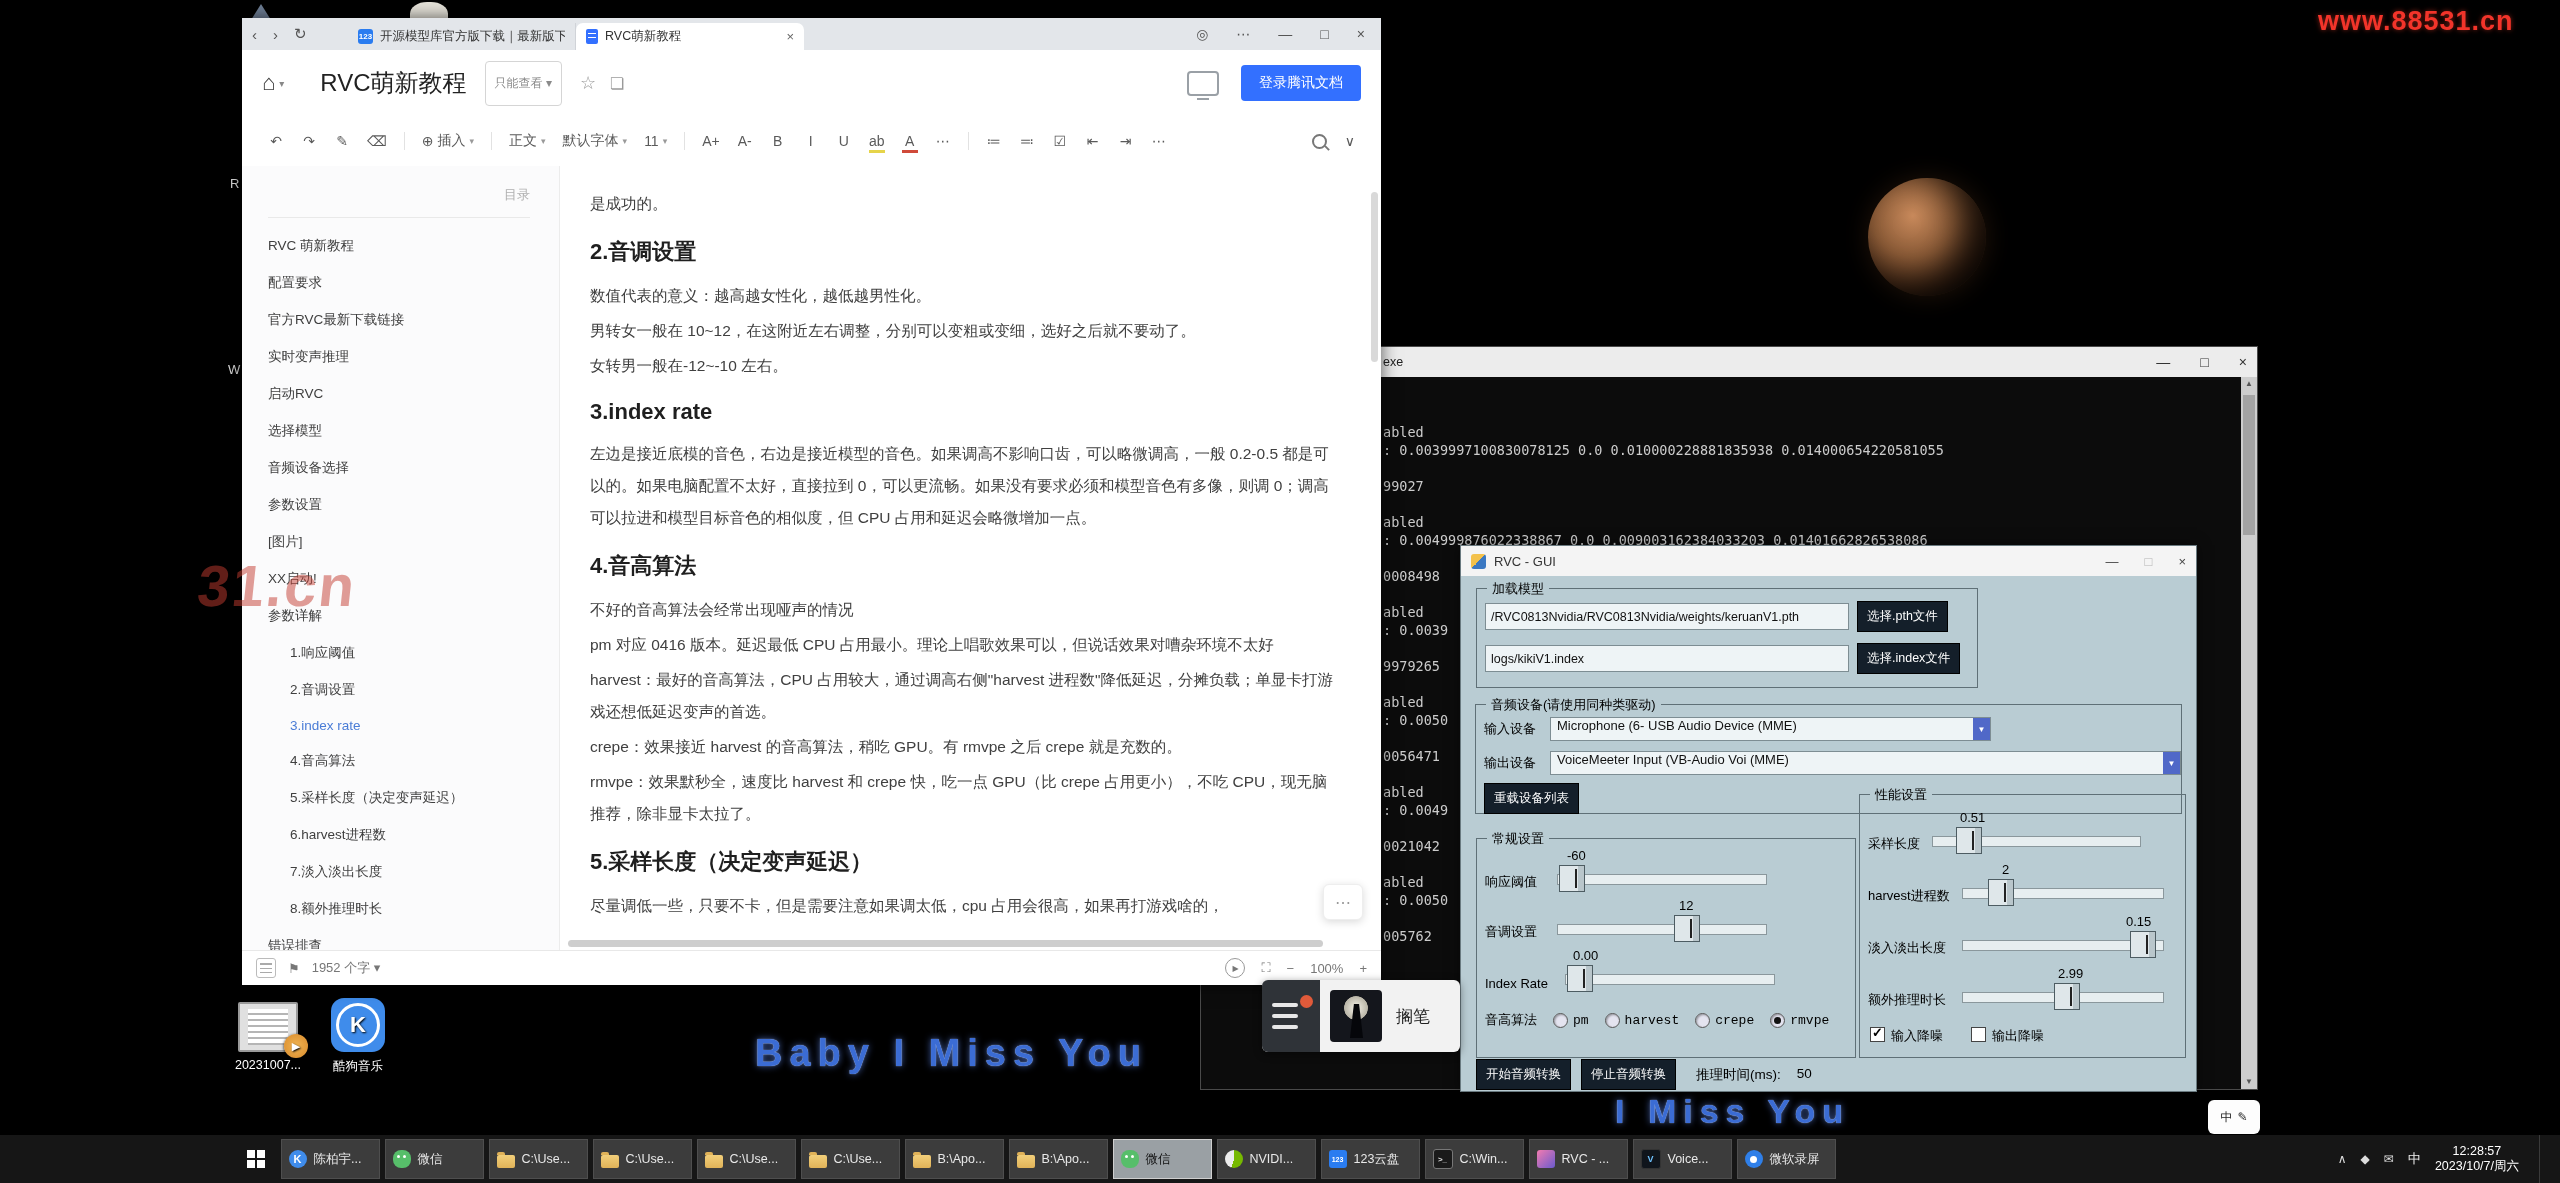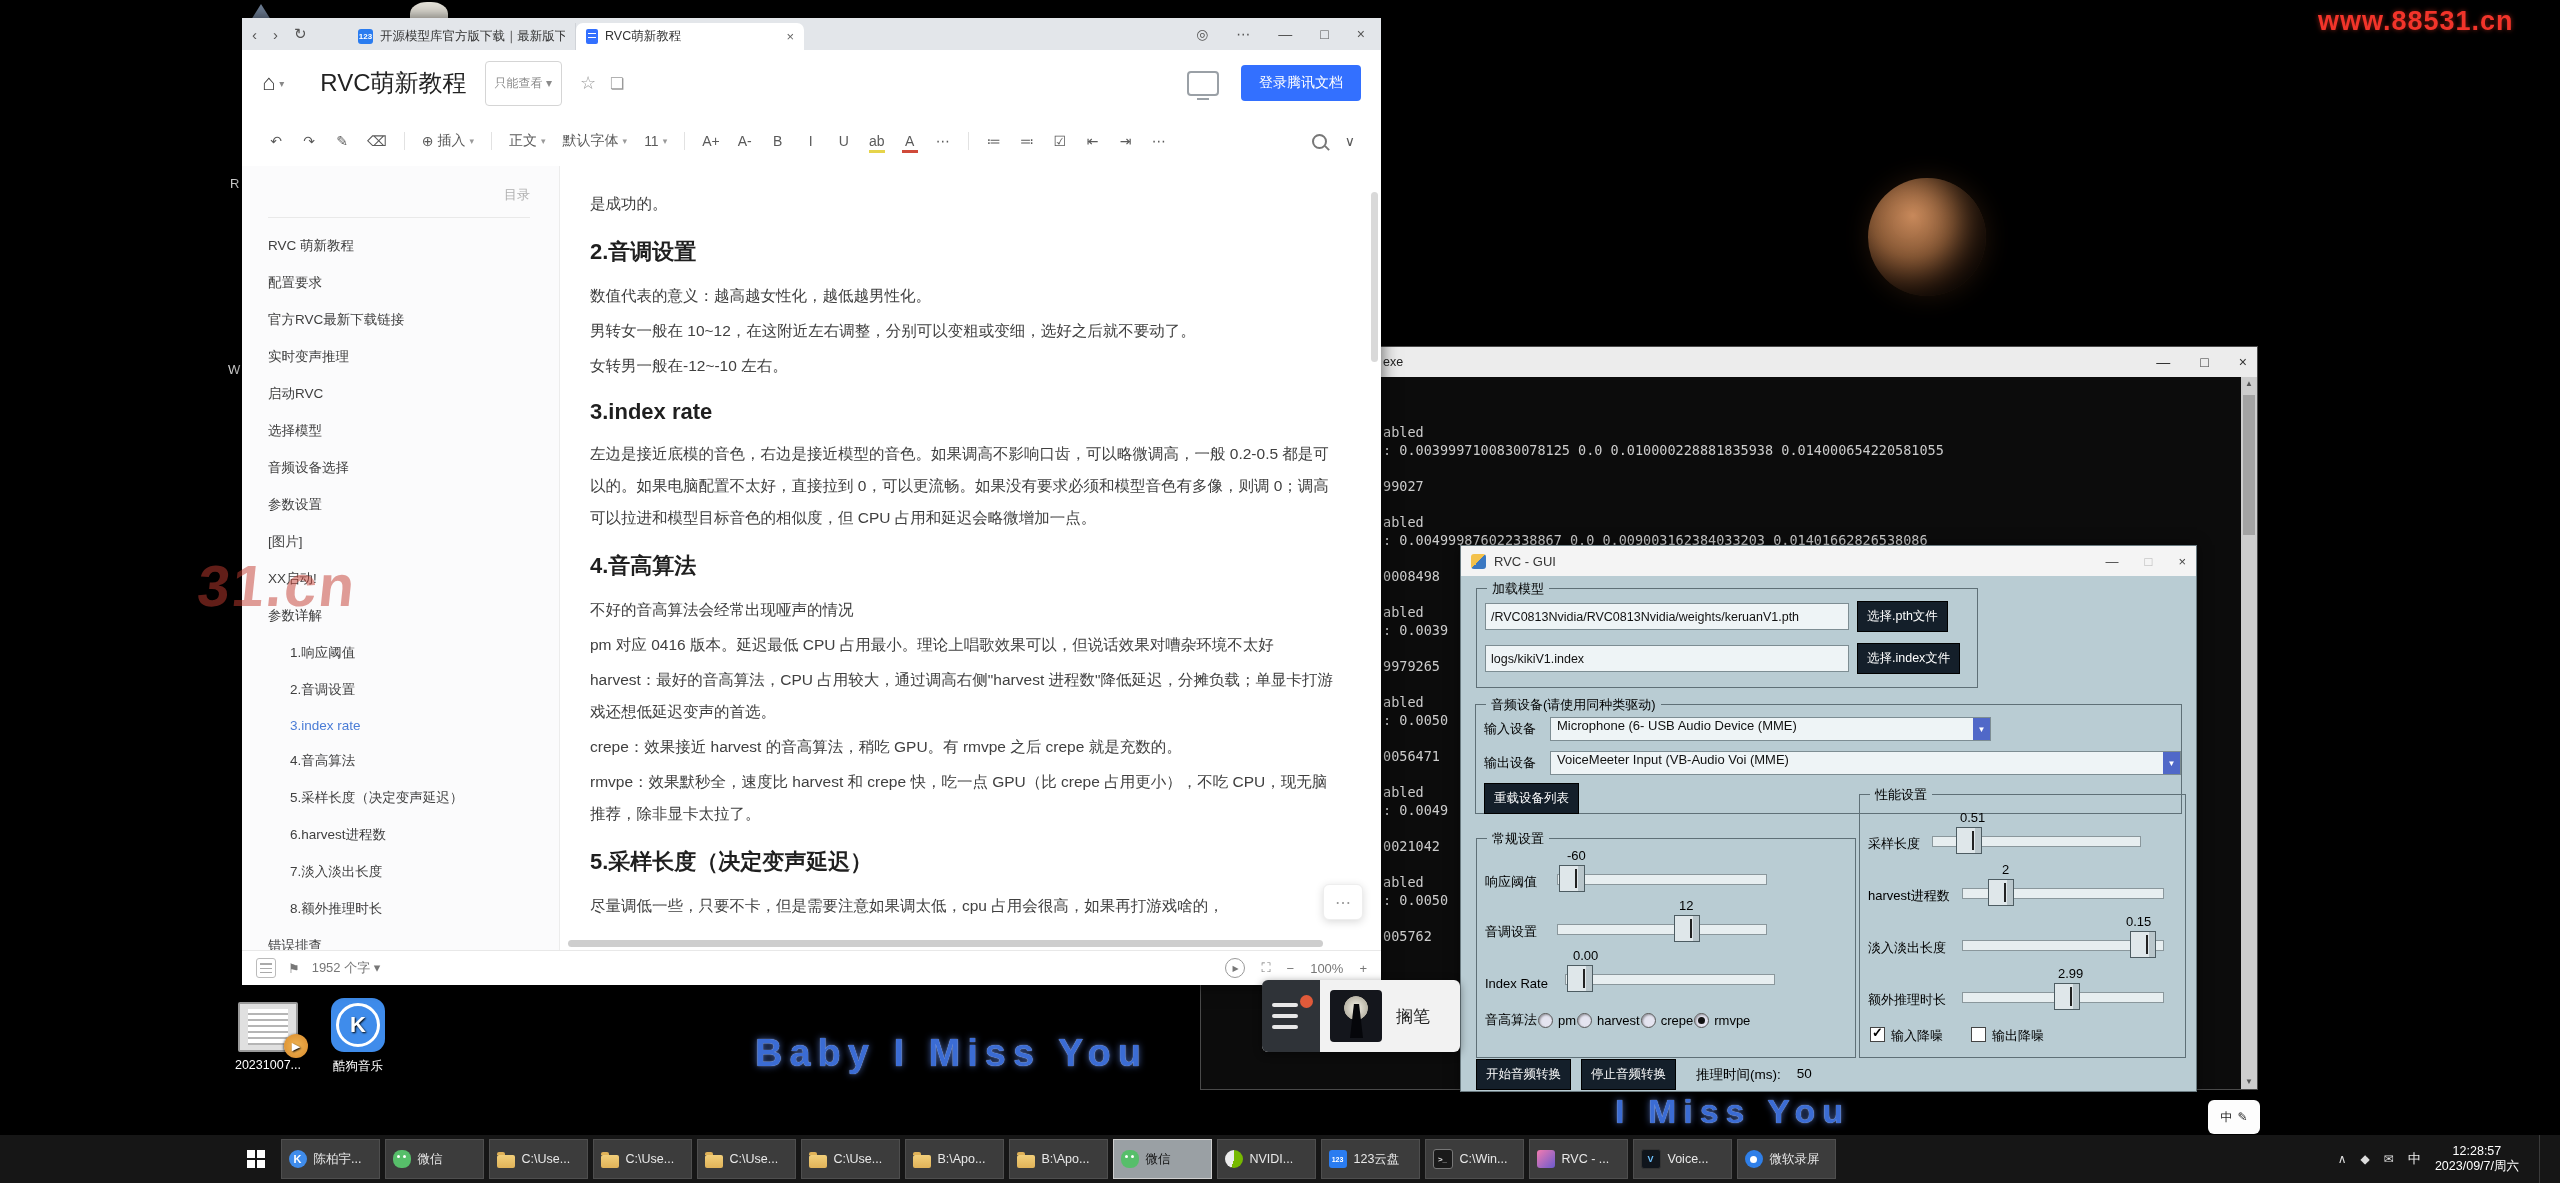--- a/index.html
+++ b/index.html
@@ -159,21 +159,21 @@
     color:#111;display:flex;align-items:center;padding:0 22px 8px 6px;box-sizing:border-box;white-space:nowrap;overflow:hidden;}
   .combo .dd{position:absolute;right:0;top:0;bottom:0;width:17px;background:#5068c8;color:#fff;
     font-size:8px;display:flex;align-items:center;justify-content:center;}
   .srow{position:absolute;left:0;right:0;height:52px;}
   .slabel{position:absolute;left:8px;bottom:8px;}
   .strack{position:absolute;height:9px;background:#e7eef0;border:1px solid #8a979c;bottom:14px;}
   .shandle{position:absolute;width:24px;height:25px;bottom:7px;background:#dfe7ea;border:1px solid #4d5c62;
     box-shadow:inset -6px 0 0 #b9c6cb;}
   .shandle::after{content:'';position:absolute;right:7px;top:3px;bottom:3px;width:2px;background:#222;}
   .sval{position:absolute;bottom:36px;font-size:13px;}
-  .rrow{position:absolute;left:8px;display:flex;align-items:center;gap:1px;}
+  .rrow{position:absolute;left:8px;display:flex;align-items:center;gap:16px;font-family:Liberation Mono, monospace;}
   .ropt{display:flex;align-items:center;gap:5px;}
   .radio{width:13px;height:13px;border-radius:50%;background:#e4e4f0;border:1px solid #555;position:relative;
     box-shadow:inset 1px 1px 2px rgba(0,0,0,.35);}
   .ropt.selected .radio::after{content:'';position:absolute;inset:3px;border-radius:50%;background:#111;}
   .cbrow{position:absolute;display:flex;gap:28px;align-items:center;}
   .cbopt{display:flex;align-items:flex-start;gap:6px;}
   .cb{width:13px;height:13px;background:#fff;border:1px solid #444;position:relative;}
   .cbopt.checked .cb::after{content:'✓';position:absolute;top:-3px;left:1px;font-size:13px;font-weight:bold;color:#000;}
   .rvcbottom{position:absolute;left:15px;top:483px;display:flex;gap:10px;align-items:center;}
   .inft{margin-left:10px;display:flex;gap:16px;font-size:13.5px;}
@@ -616,17 +616,17 @@
       <span class="tb-ic"></span>
       <span>微软录屏</span>
     </span>
   <span class="tray">
     <span class="trayic">∧</span>
     <span class="trayic">◆</span>
     <span class="trayic">✉</span>
     <span>中</span>
     <span class="clock">
       <div>12:28:57</div>
-      <div>2023/09/7/周六</div>
+      <div>2023/10/7/周六</div>
     </span>
     <span class="edge"></span>
   </span>
 </div>
 
 </body></html>

